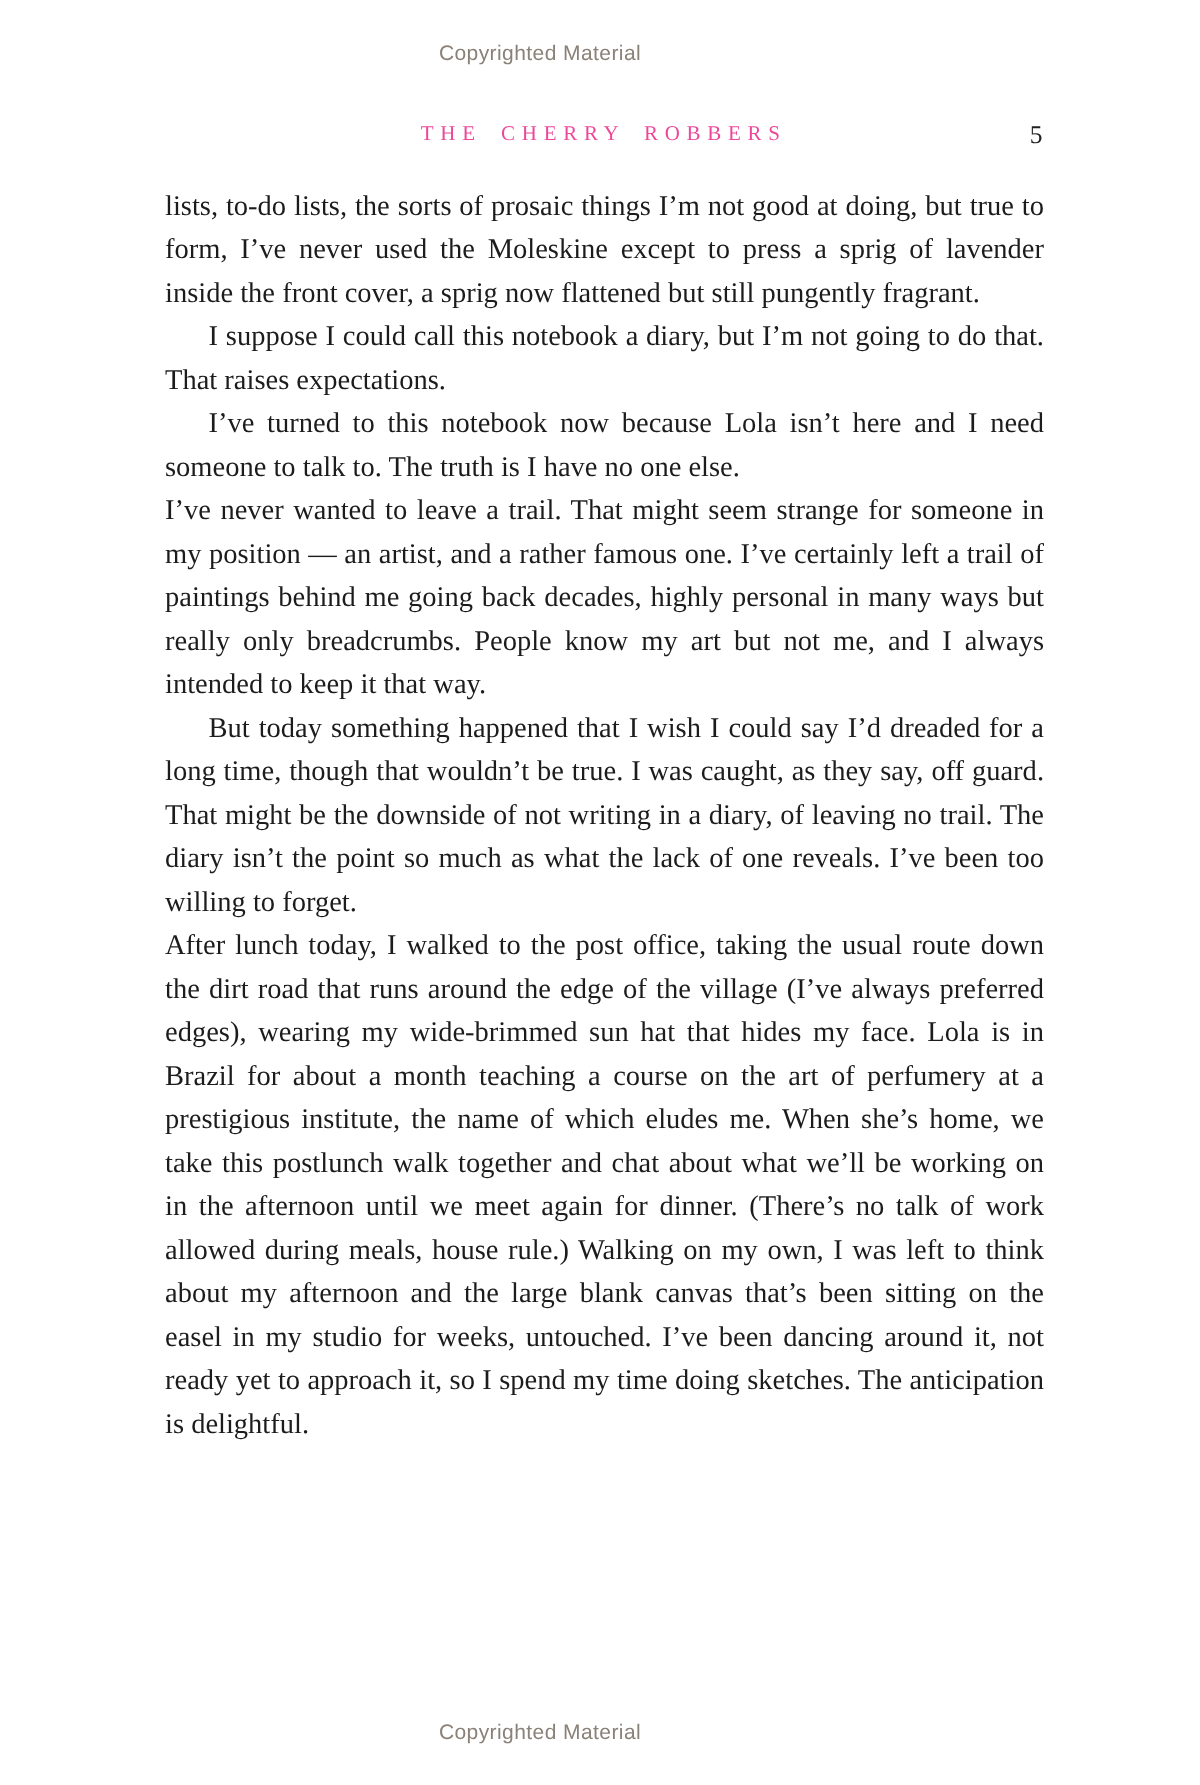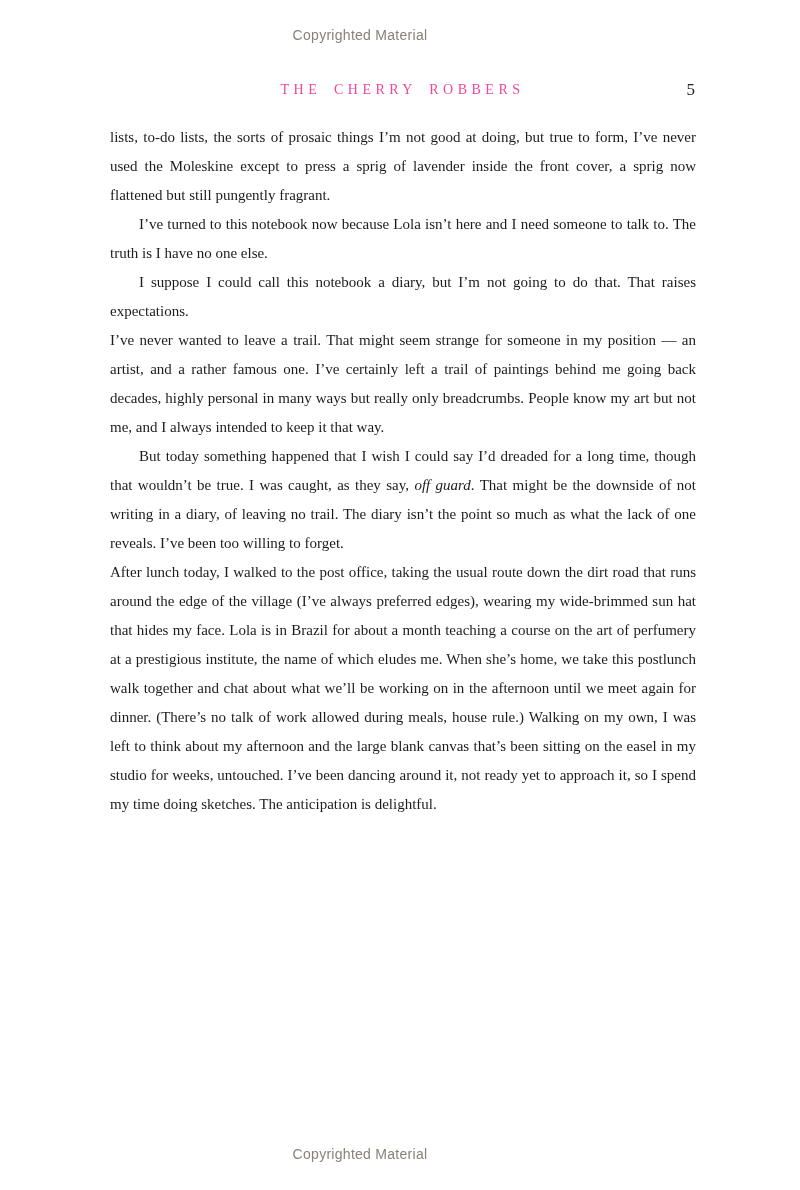--- a/index.html
+++ b/index.html
@@ -52,51 +52,51 @@
     top: -2px;
     font-size: 17px;
     color: #202020;
   }
 
   .body-text {
     position: absolute;
     top: 123px;
     left: 110px;
     width: 586px;
-    font-size: 15px;
+    font-size: 19px;
     line-height: 29px;
     text-align: justify;
     color: #1c1c1c;
   }
   .section { margin: 0; }
   .section + .section { }
   .para {
     margin: 0;
     padding: 0;
   }
   .para.indent { text-indent: 29px; }
-  .italic { font-style: italic; }
+  .italic { }
 </style>
 </head>
 <body>
 
 <div class="page">
 
   <div class="copyright top">Copyrighted Material</div>
 
   <div class="running-head">
     <span class="book-title">THE CHERRY ROBBERS</span>
     <span class="page-number">5</span>
   </div>
 
   <div class="body-text">
       <div class="section">
         <p class="para"><span>lists, to-do lists, the sorts of prosaic things I’m not good at doing, but true to form, I’ve never used the Moleskine except to press a sprig of lavender inside the front cover, a sprig now flattened but still pungently fragrant.</span></p>
+        <p class="para indent"><span>I suppose I could call this notebook a diary, but I’m not going to do that. That raises expectations.</span></p>
         <p class="para indent"><span>I’ve turned to this notebook now because Lola isn’t here and I need someone to talk to. The truth is I have no one else.</span></p>
-        <p class="para indent"><span>I suppose I could call this notebook a diary, but I’m not going to do that. That raises expectations.</span></p>
       </div>
       <div class="section">
         <p class="para"><span>I’ve never wanted to leave a trail. That might seem strange for someone in my position — an artist, and a rather famous one. I’ve certainly left a trail of paintings behind me going back decades, highly personal in many ways but really only breadcrumbs. People know my art but not me, and I always intended to keep it that way.</span></p>
         <p class="para indent"><span>But today something happened that I wish I could say I’d dreaded for a long time, though that wouldn’t be true. I was caught, as they say, </span><span class="italic">off guard</span><span>. That might be the downside of not writing in a diary, of leaving no trail. The diary isn’t the point so much as what the lack of one reveals. I’ve been too willing to forget.</span></p>
       </div>
       <div class="section">
         <p class="para"><span>After lunch today, I walked to the post office, taking the usual route down the dirt road that runs around the edge of the village (I’ve always preferred edges), wearing my wide-brimmed sun hat that hides my face. Lola is in Brazil for about a month teaching a course on the art of perfumery at a prestigious institute, the name of which eludes me. When she’s home, we take this postlunch walk together and chat about what we’ll be working on in the afternoon until we meet again for dinner. (There’s no talk of work allowed during meals, house rule.) Walking on my own, I was left to think about my afternoon and the large blank canvas that’s been sitting on the easel in my studio for weeks, untouched. I’ve been dancing around it, not ready yet to approach it, so I spend my time doing sketches. The anticipation is delightful.</span></p>
       </div>
     </div>
 

